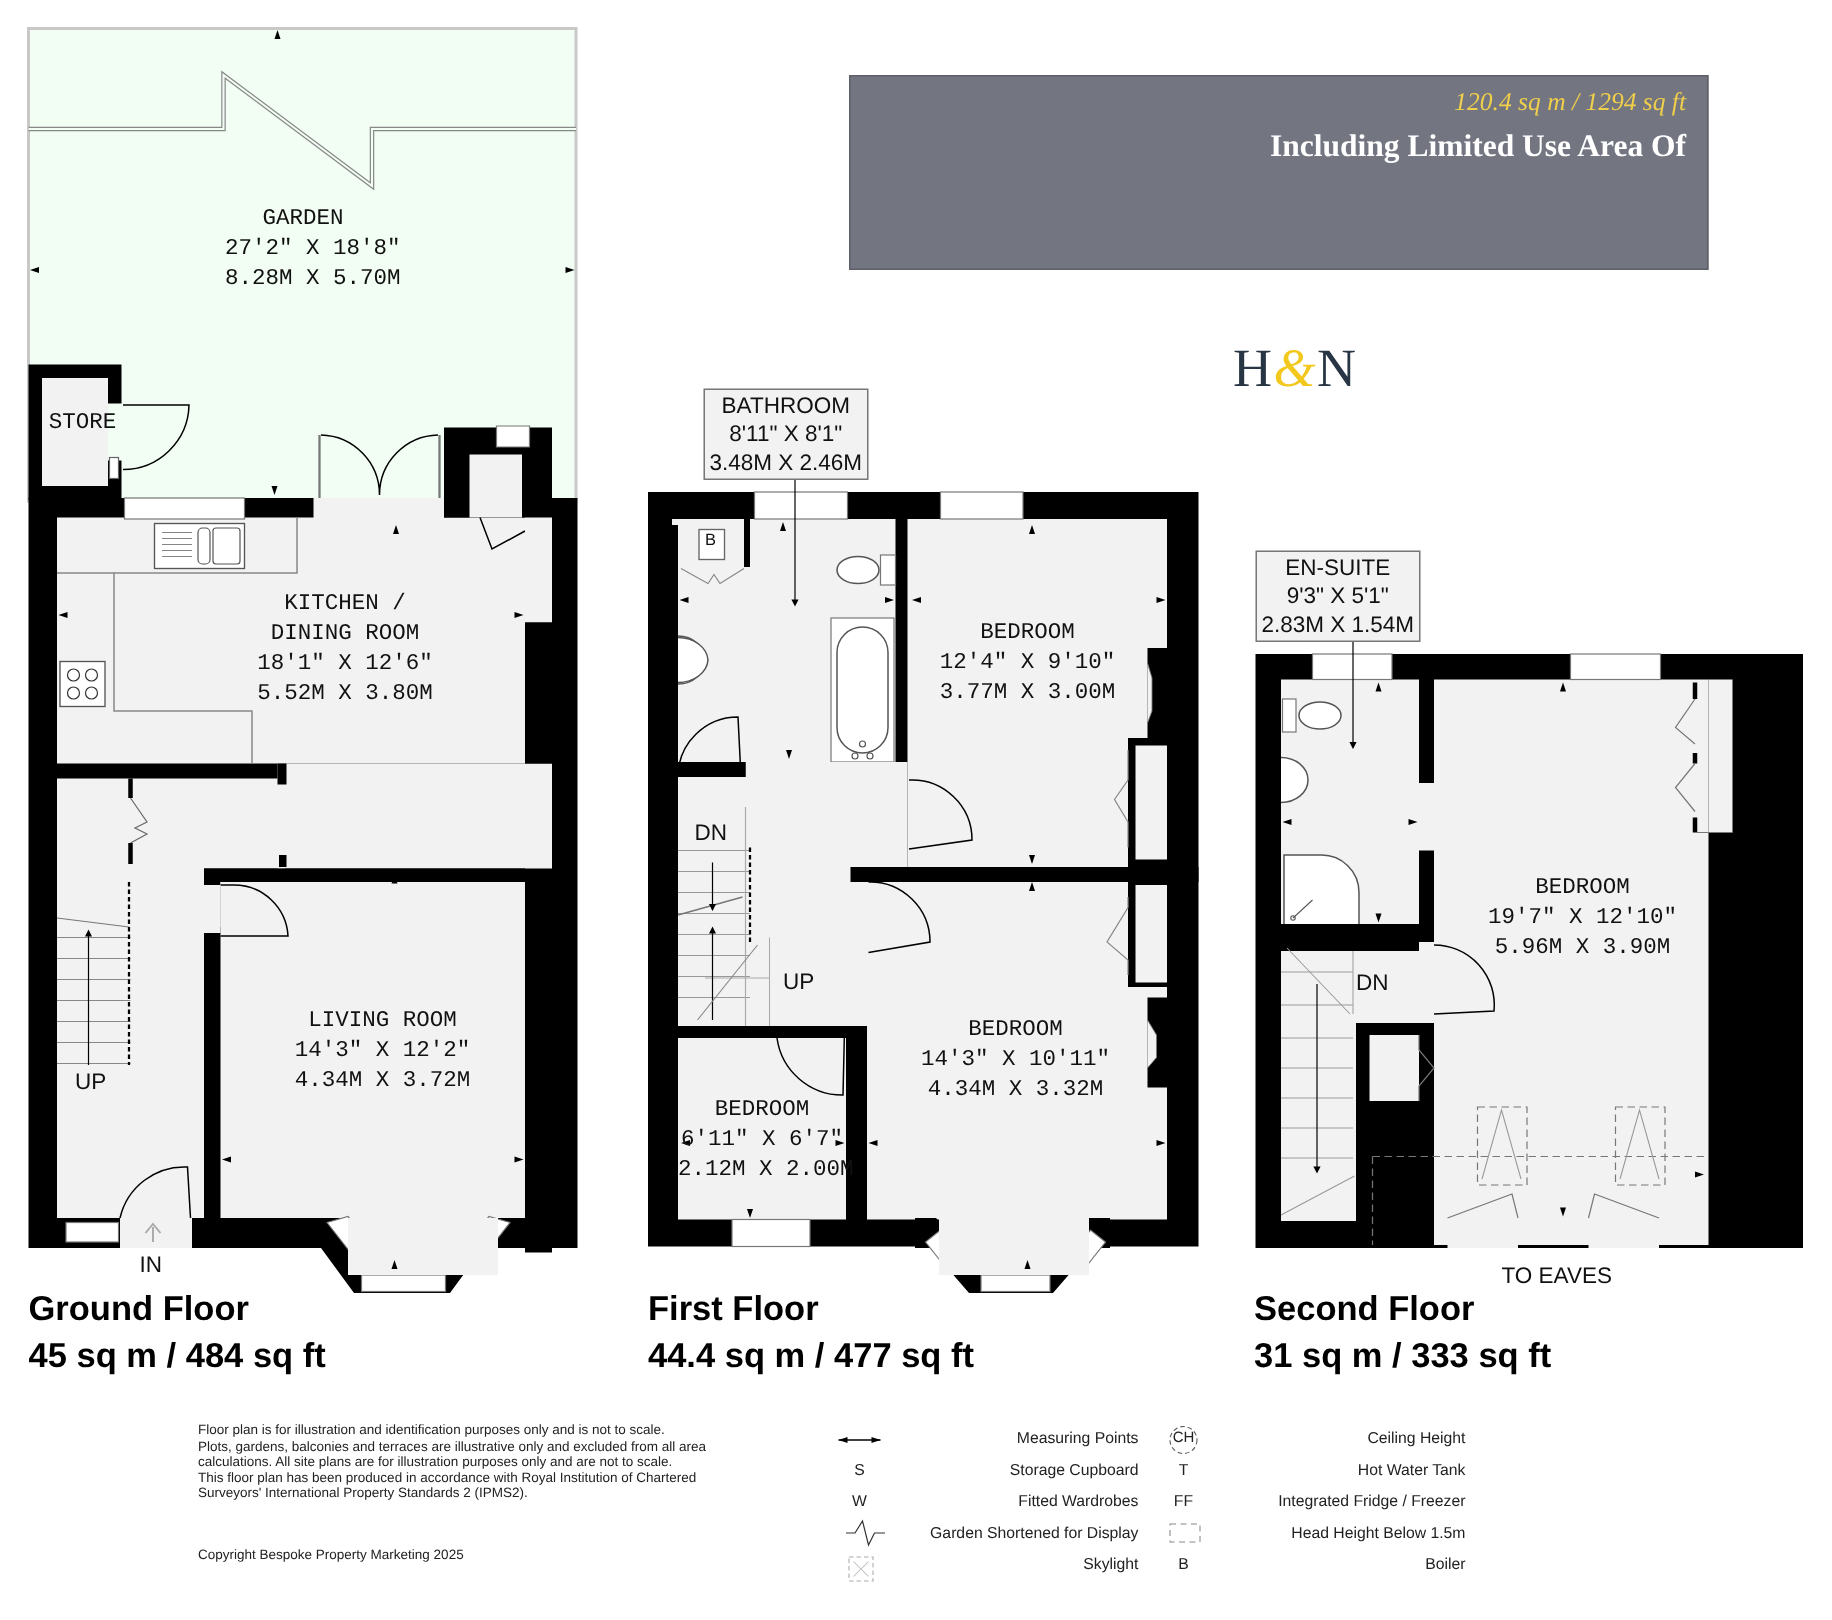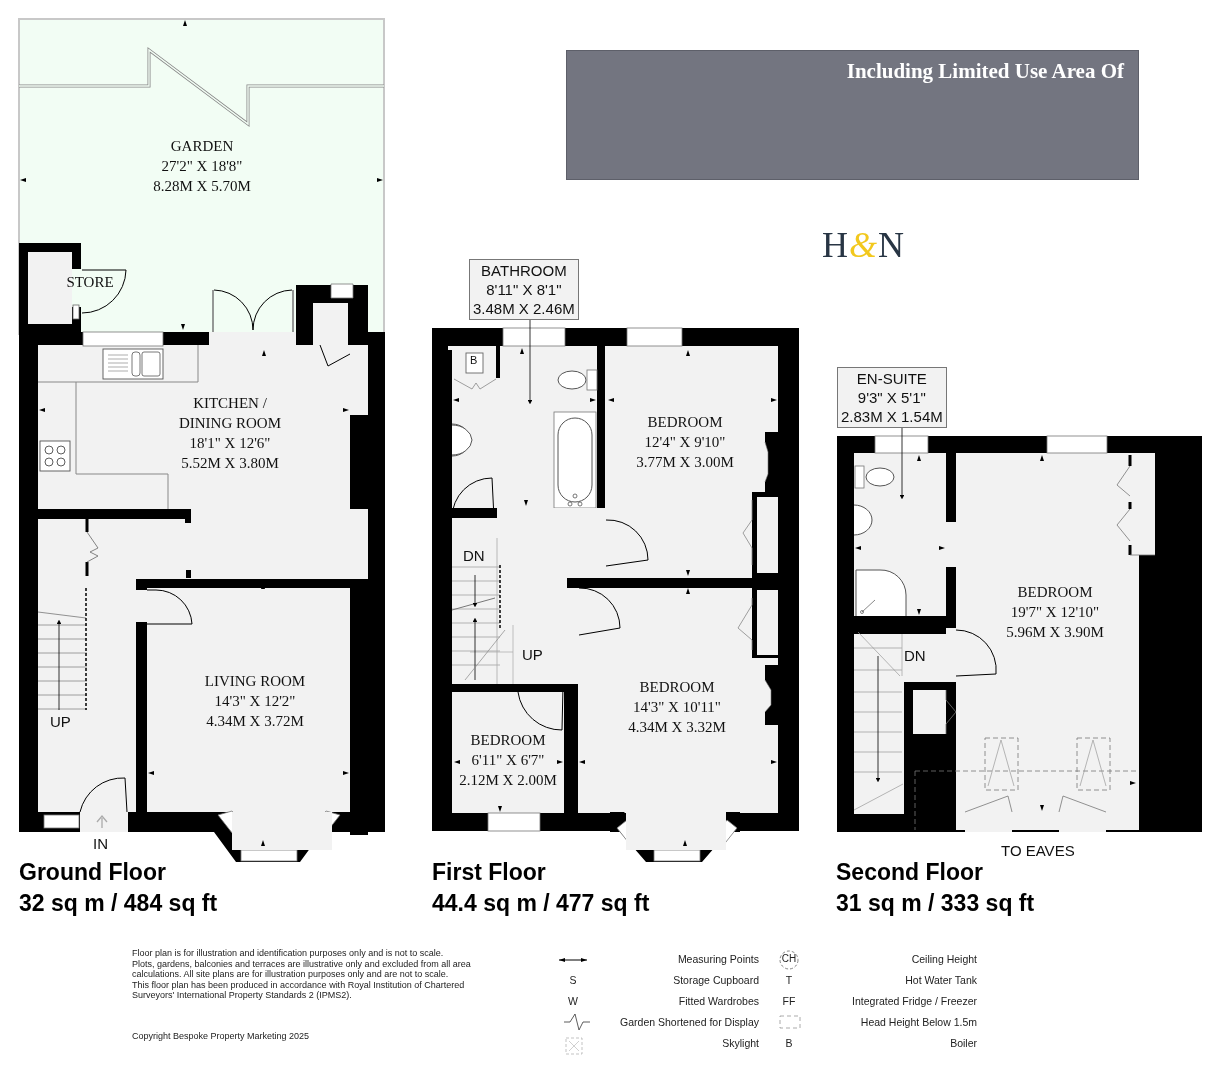--- a/index.html
+++ b/index.html
@@ -1,21 +1,21 @@
 <!DOCTYPE html>
 <html><head>
 <meta charset="utf-8">
 <style>
   html, body { margin: 0; padding: 0; background: #ffffff; }
   body { width: 1221px; height: 1080px; position: relative; overflow: hidden;
          font-family: "Liberation Sans", sans-serif; color: #000; }
   .abs { position: absolute; }
   svg.plan { position: absolute; left: 0; top: 0; }
   .room-label { position: absolute; text-align: center; font-size: 15px; line-height: 20px;
-                font-family: Liberation Serif, serif; color: #111; white-space: nowrap; }
+                font-family: Liberation Mono, monospace; color: #111; white-space: nowrap; }
   .room-label div { display: block; }
   .callout { position: absolute; background: #f2f2f2; border: 1px solid #777; text-align: center;
              font-size: 15px; line-height: 19px; padding: 1px 3px; white-space: nowrap; color:#111; }
   .floor-title { position: absolute; font-weight: bold; font-size: 23px; line-height: 30px;
                  font-family: "Liberation Sans", sans-serif; white-space: nowrap; }
   .small-label { position: absolute; font-size: 15px; color: #111; white-space: nowrap; }
   .area-box { position: absolute; left: 566px; top: 50px; width: 573px; height: 130px;
               background: #737580; border: 1px solid #5d5f69; box-sizing: border-box;
               text-align: right; padding: 6px 14px 0 0; font-family: "Liberation Serif", serif; }
   .area-box .h { color: #ffffff; font-weight: bold; font-size: 21px; line-height: 28px; }
@@ -284,50 +284,51 @@
     <path d="M559,960 l6,-2 l0,4 z M587,960 l-6,-2 l0,4 z" fill="#000"></path>
     <path d="M564,1022 L570,1022 L575,1014 L579,1030 L583,1022 L590,1022" fill="none" stroke="#333" stroke-width="0.8"></path>
     <rect x="566" y="1038" width="16" height="16" fill="none" stroke="#aaa" stroke-width="0.7" stroke-dasharray="3,2"></rect>
     <path d="M569,1041 L579,1051 M579,1041 L569,1051" stroke="#bbb" stroke-width="0.7"></path>
     <circle cx="789" cy="960" r="9" fill="none" stroke="#555" stroke-width="0.7" stroke-dasharray="3,2"></circle>
     <rect x="780" y="1016" width="20" height="12" fill="none" stroke="#888" stroke-width="0.7" stroke-dasharray="4,3"></rect>
   </g>
 </svg>
 
 <div class="area-box">
+  <div class="v">120.4 sq m / 1294 sq ft</div>
   <div class="h">Including Limited Use Area Of</div>
 </div>
 
 <div class="logo">
   <span>H</span><span class="amp">&amp;</span><span>N</span>
 </div>
 
 <div class="room-label" style="left:150px; top:136px; width:104px;">
   <div>GARDEN</div>
   <div>27'2" X 18'8"</div>
   <div>8.28M X 5.70M</div>
 </div>
-<div class="room-label" style="left:28px; top:272px; width:54px;margin-left:35px;">
+<div class="room-label" style="left:28px; top:272px; width:54px;">
   <div>STORE</div>
 </div>
 <div class="room-label" style="left:155px; top:393px; width:150px;">
   <div>KITCHEN /</div>
   <div>DINING ROOM</div>
   <div>18'1" X 12'6"</div>
   <div>5.52M X 3.80M</div>
 </div>
 <div class="room-label" style="left:185px; top:671px; width:140px;">
   <div>LIVING ROOM</div>
   <div>14'3" X 12'2"</div>
   <div>4.34M X 3.72M</div>
 </div>
 <div class="small-label" style="left:50px; top:713px;">UP</div>
 <div class="small-label" style="left:93px; top:835px;">IN</div>
 <div class="floor-title" style="left:19px; top:857px;">Ground Floor</div>
-<div class="floor-title" style="left:19px; top:888px;">32 sq m / 484 sq ft</div>
+<div class="floor-title" style="left:19px; top:888px;">45 sq m / 484 sq ft</div>
 
 <div class="callout" style="left:469px; top:259px;">
   <div>BATHROOM</div>
   <div>8'11" X 8'1"</div>
   <div>3.48M X 2.46M</div>
 </div>
 <div class="small-label" style="left:468px; top:450px; font-size:11px; width:0;"></div>
 <div class="small-label" style="left:470px; top:354px; font-size:11px;">B</div>
 <div class="room-label" style="left:620px; top:412px; width:130px;">
   <div>BEDROOM</div>

